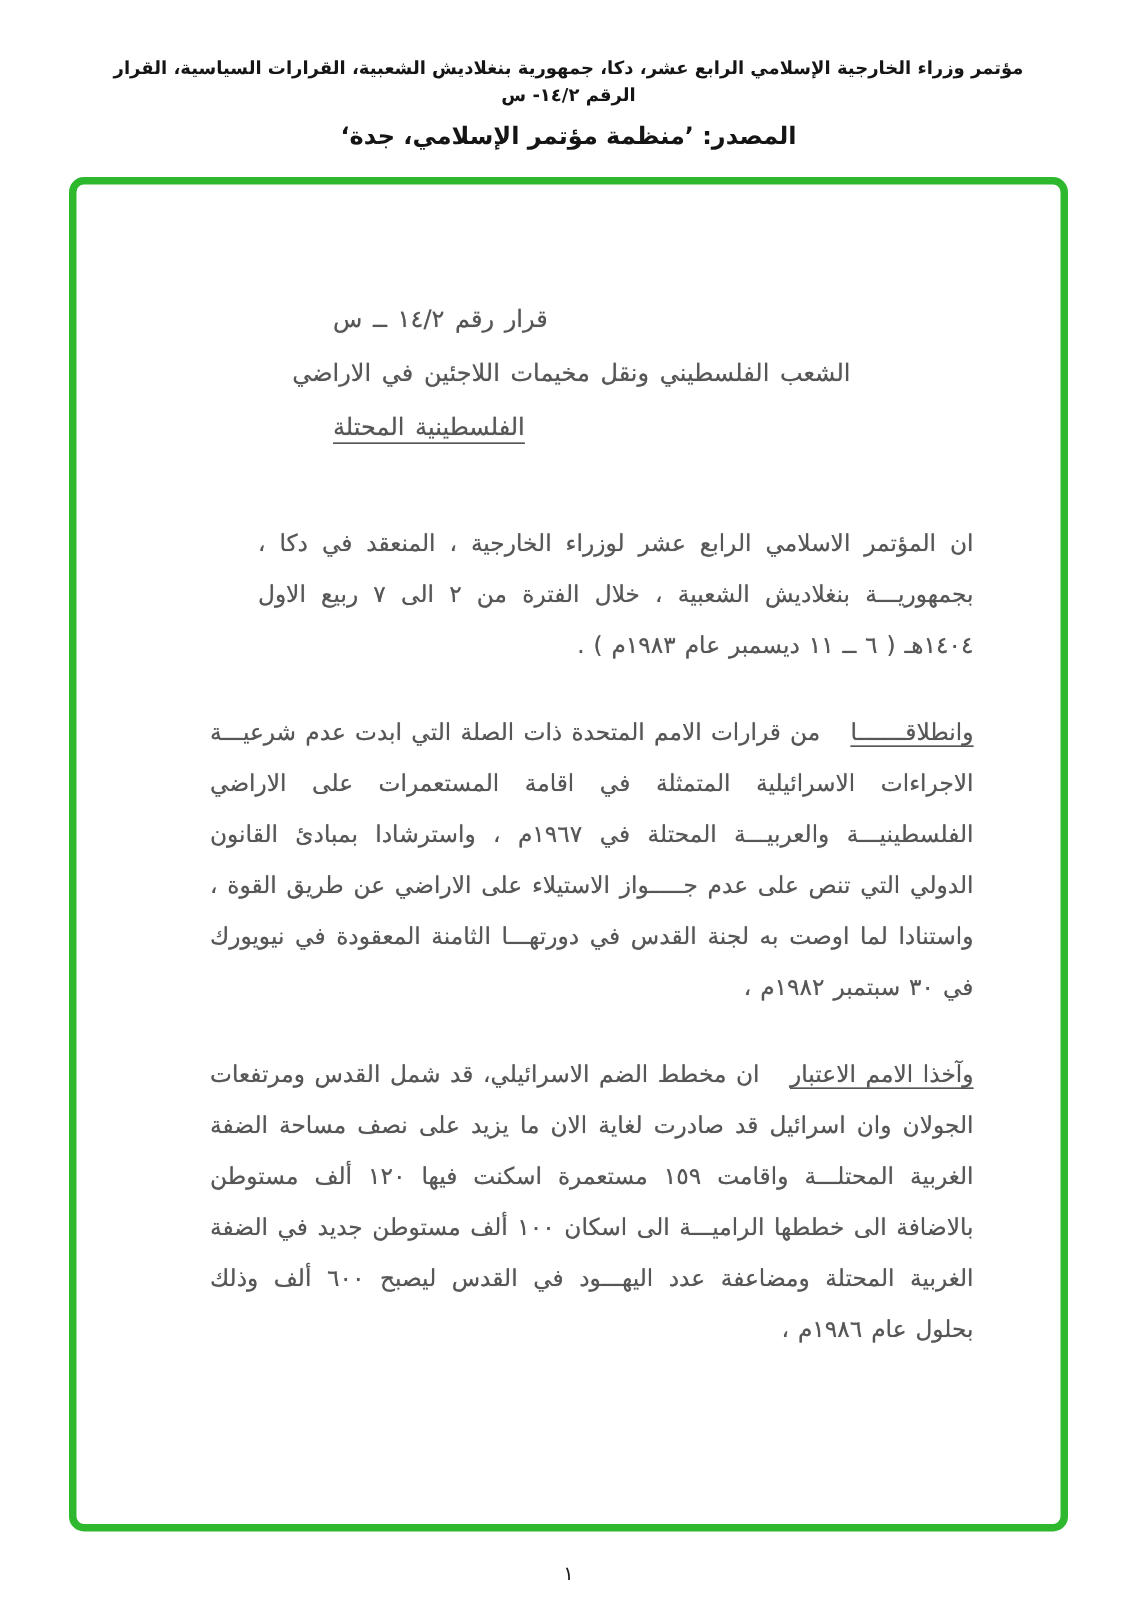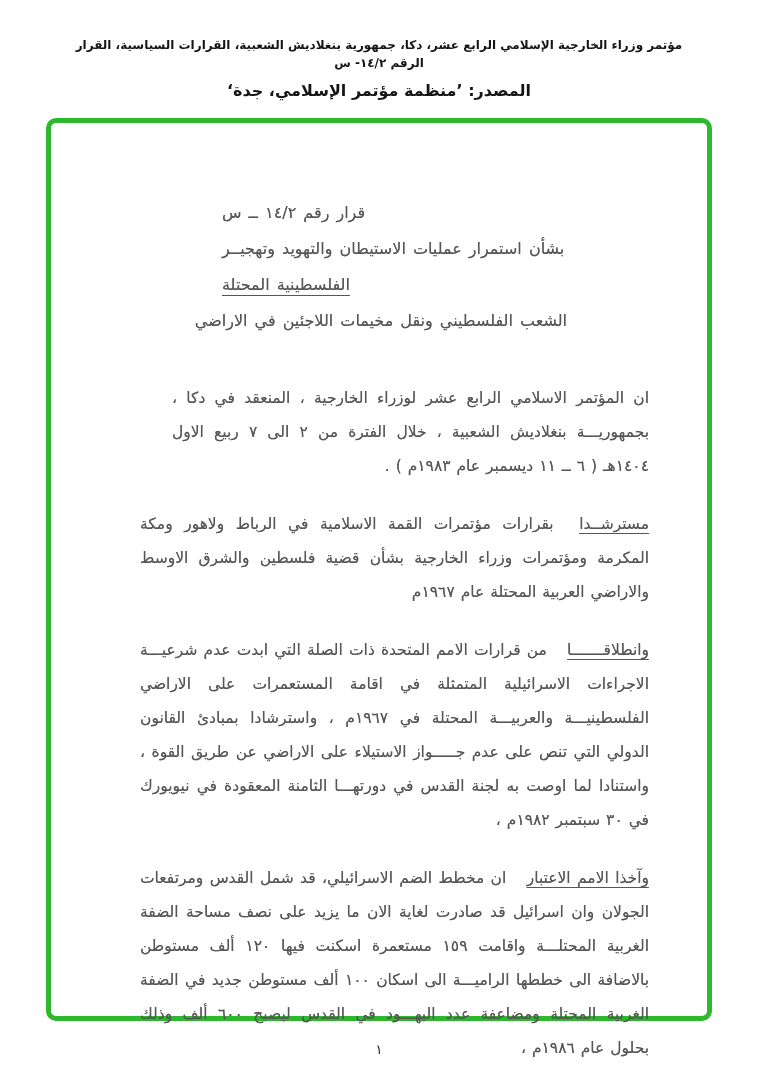--- a/index.html
+++ b/index.html
@@ -112,33 +112,28 @@
   <header class="doc-header">
     <div class="h1">مؤتمر وزراء الخارجية الإسلامي الرابع عشر، دكا، جمهورية بنغلاديش الشعبية، القرارات السياسية، القرار الرقم ١٤/٢- س</div>
     <div class="h2">المصدر:  ’منظمة مؤتمر الإسلامي، جدة‘</div>
   </header>
 
   <div class="scan-frame" style="border-color: rgb(46, 184, 46);">
     <div class="scan-content" style="color: rgb(86, 86, 86);">
 
       <div class="title-block">
         <div class="t-line">قرار رقم ١٤/٢ ــ س</div>
-        <div class="t-line">بشأن استمرار عمليات الاستيطان والتهويد وتهجيــر</div>
+        <div class="t-line">الشعب الفلسطيني ونقل مخيمات اللاجئين في الاراضي</div>
         <div class="t-line underlined">الفلسطينية المحتلة</div>
-        <div class="t-line">الشعب الفلسطيني ونقل مخيمات اللاجئين في الاراضي</div>
       </div>
 
       <p class="para first">
         <span>ان المؤتمر الاسلامي الرابع عشر لوزراء الخارجية ، المنعقد في دكا ، بجمهوريـــة بنغلاديش الشعبية ، خلال الفترة من ٢ الى ٧ ربيع الاول ١٤٠٤هـ ( ٦ ــ ١١ ديسمبر عام ١٩٨٣م ) .</span>
       </p>
 
-      <p class="para">
-        <span class="lead">مسترشــدا</span>
-        <span>بقرارات مؤتمرات القمة الاسلامية في الرباط ولاهور ومكة المكرمة ومؤتمرات وزراء الخارجية بشأن قضية فلسطين والشرق الاوسط والاراضي العربية المحتلة عام ١٩٦٧م</span>
-      </p>
 
       <p class="para">
         <span class="lead">وانطلاقـــــــا</span>
         <span>من قرارات الامم المتحدة ذات الصلة التي ابدت عدم شرعيـــة الاجراءات الاسرائيلية المتمثلة في اقامة المستعمرات على الاراضي الفلسطينيـــة والعربيـــة المحتلة في ١٩٦٧م ، واسترشادا بمبادئ القانون الدولي التي تنص على عدم جـــــواز الاستيلاء على الاراضي عن طريق القوة ، واستنادا لما اوصت به لجنة القدس في دورتهـــا الثامنة المعقودة في نيويورك في ٣٠ سبتمبر ١٩٨٢م ،</span>
       </p>
 
       <p class="para">
         <span class="lead">وآخذا الامم الاعتبار</span>
         <span>ان مخطط الضم الاسرائيلي، قد شمل القدس ومرتفعات الجولان وان اسرائيل قد صادرت لغاية الان ما يزيد على نصف مساحة الضفة الغربية المحتلـــة واقامت ١٥٩ مستعمرة اسكنت فيها ١٢٠ ألف مستوطن بالاضافة الى خططها الراميـــة الى اسكان ١٠٠ ألف مستوطن جديد في الضفة الغربية المحتلة ومضاعفة عدد اليهـــود في القدس ليصبح ٦٠٠ ألف وذلك بحلول عام ١٩٨٦م ،</span>
       </p>

